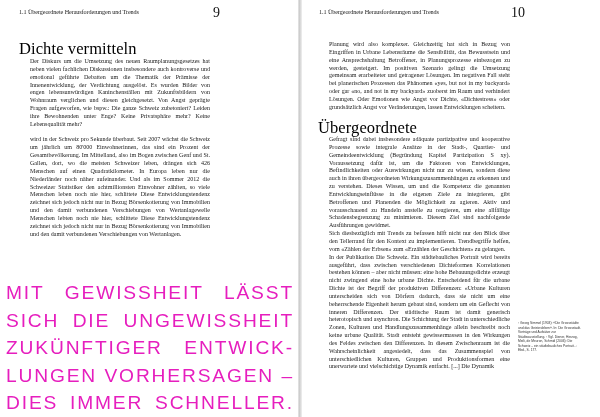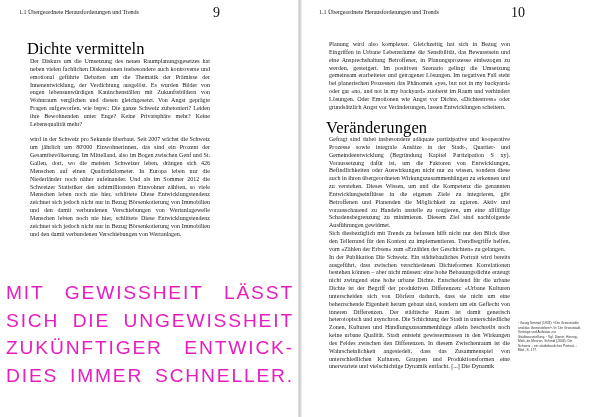--- a/index.html
+++ b/index.html
@@ -24,21 +24,21 @@
   .page.left .running-head { left: 19px; }
   .page.right .running-head { left: 17px; }
   .page-number {
     position: absolute; top: 5px; font-size: 14px; color: #111;
   }
   .page.left .page-number { left: 213px; }
   .page.right .page-number { left: 209px; }
 
   .section-title {
     position: absolute; font-size: 16.5px; line-height: 16px; color: #000;
-    white-space: nowrap; letter-spacing: 0.1px; margin-left: 8px;
+    white-space: nowrap; letter-spacing: 0.1px;
   }
   .body-text {
     position: absolute; font-size: 6.05px; line-height: 7.85px;
     text-align: justify; hyphens: manual; color: #1a1a1a;
   }
   .body-text p { margin: 0; }
   .body-text p + p.gap { margin-top: 7.85px; }
 
   .pullquote {
     position: absolute; left: 6px; top: 243px; width: 288px;
@@ -66,35 +66,36 @@
 
   <div class="body-text" style="left:30px; top:58px; width:180px;">
     <p>Der Diskurs um die Umsetzung des neuen Raumplanungsgesetzes hat neben vielen fachlichen Diskussionen insbesondere auch kontroverse und emotional geführte Debatten um die Thematik der Prämisse der Innenentwicklung, der Verdichtung ausgelöst. Es wurden Bilder von engen lebensunwürdigen Kaninchenställen mit Zukunftsbildern von Wohnraum verglichen und diesen gleichgesetzt. Von Angst geprägte Fragen aufgeworfen, wie bspw.: Die ganze Schweiz zubetoniert? Leiden ihre Bewohnenden unter Enge? Keine Privatsphäre mehr? Keine Lebensqualität mehr?</p>
     <p class="gap">wird in der Schweiz pro Sekunde überbaut. Seit 2007 wächst die Schweiz um jährlich um 80'000 Einwohnerinnen, das sind ein Prozent der Gesamtbevölkerung. Im Mittelland, also im Bogen zwischen Genf und St. Gallen, dort, wo die meisten Schweizer leben, drängen sich 426 Menschen auf einen Quadratkilometer. In Europa leben nur die Niederländer noch näher aufeinander. Und als im Sommer 2012 die Schweizer Statistiker den achtmillionsten Einwohner zählten, so viele Menschen leben noch nie hier, schlittete Diese Entwicklungstendenz zeichnet sich jedoch nicht nur in Bezug Börsenkotierung von Immobilien und den damit verbundenen Verschiebungen von Wertanlagewelle Menschen lebten noch nie hier, schlittete Diese Entwicklungstendenz zeichnet sich jedoch nicht nur in Bezug Börsenkotierung von Immobilien und den damit verbundenen Verschiebungen von Wertanlagen.</p>
   </div>
 
   <div class="pullquote">
     <span class="line">Mit Gewissheit lässt</span>
     <span class="line">sich die Ungewissheit</span>
     <span class="line">zukünftiger Entwick-</span>
+    <span class="line">lungen vorhersagen –</span>
     <span class="line">dies immer schneller.</span>
   </div>
 </div>
 
 <div class="gutter"></div>
 
 <div class="page right">
   <div class="running-head">1.1 Übergeordnete Herausforderungen und Trends</div>
   <div class="page-number">10</div>
 
   <div class="body-text" style="left:27px; top:41px; width:181px;">
     <p>Planung wird also komplexer. Gleichzeitig hat sich in Bezug von Eingriffen in Urbane Lebensräume die Sensibilität, das Bewusstsein und eine Ansprechshaltung Betroffener, in Planungsprozesse einbezogen zu werden, gesteigert. Im positiven Szenario gelingt die Umsetzung gemeinsam erarbeiteter und getragener Lösungen. Im negativen Fall steht bei planerischen Prozessen das Phänomen «yes, but not in my backyard» oder gar «no, and not in my backyard» zuoberst im Raum und verhindert Lösungen. Oder Emotionen wie Angst vor Dichte, «Dichtestress» oder grundsätzlich Angst vor Veränderungen, lassen Entwicklungen scheitern.</p>
   </div>
 
-  <div class="section-title" style="left:16px; top:120px;">Veränderungen</div>
+  <div class="section-title" style="left:16px; top:120px;">Übergeordnete</div>
 
   <div class="body-text" style="left:27px; top:136px; width:181px;">
     <p>Gefragt sind dabei insbesondere adäquate partizipative und kooperative Prozesse sowie integrale Ansätze in der Stadt-, Quartier- und Gemeindeentwicklung (Begründung Kapitel Partizipation S xy). Voraussetzung dafür ist, um die Faktoren von Entwicklungen, Befindlichkeiten oder Auswirkungen nicht nur zu wissen, sondern diese auch in ihren übergeordneten Wirkungszusammenhängen zu erkennen und zu verstehen. Dieses Wissen, um und die Kompetenz die genannten Entwicklungseinflüsse in die eigenen Ziele zu integrieren, gibt Betroffenen und Planenden die Möglichkeit zu agieren. Aktiv und vorausschauend zu Handeln anstelle zu reagieren, um eine allfällige Schadensbegrenzung zu minimieren. Diesem Ziel sind nachfolgende Ausführungen gewidmet.</p>
     <p>Sich diesbezüglich mit Trends zu befassen hilft nicht nur den Blick über den Tellerrand für den Kontext zu implementieren. Trendbegriffe helfen, vom «Zählen der Erbsen» zum «Erzählen der Geschichten» zu gelangen.</p>
     <p>In der Publikation Die Schweiz. Ein städtebauliches Portrait wird bereits ausgeführt, dass zwischen verschiedenen Dichteformen Korrelationen bestehen können – aber nicht müssen: eine hohe Bebauungsdichte erzeugt nicht zwingend eine hohe urbane Dichte. Entscheidend für die urbane Dichte ist der Begriff der produktiven Differenzen: «Urbane Kulturen unterscheiden sich von Dörfern dadurch, dass sie nicht um eine beherrschende Eigenheit herum gebaut sind, sondern um ein Geflecht von inneren Differenzen. Der städtische Raum ist damit generisch heterotopisch und asynchron. Die Schichtung der Stadt in unterschiedliche Zonen, Kulturen und Handlungszusammenhänge allein beschreibt noch keine urbane Qualität. Stadt entsteht gewissermassen in den Wirkungen des Feldes zwischen den Differenzen. In diesem Zwischenraum ist die Wahrscheinlichkeit angesiedelt, dass das Zusammenspiel von unterschiedlichen Kulturen, Gruppen und Produktionsformen eine unerwartete und vielschichtige Dynamik entfacht. [...] Die Dynamik</p>
   </div>
 
   <div class="sidenote">¹ Georg Simmel (1903): «Die Grossstädte und das Geistesleben». In: Die Grossstadt. Vorträge und Aufsätze zur Städteausstellung. ² Vgl. Diener, Herzog, Meili, de Meuron, Schmid (2006): Die Schweiz – ein städtebauliches Portrait. ³ Ebd., S. 177.</div>
 </div>
 

